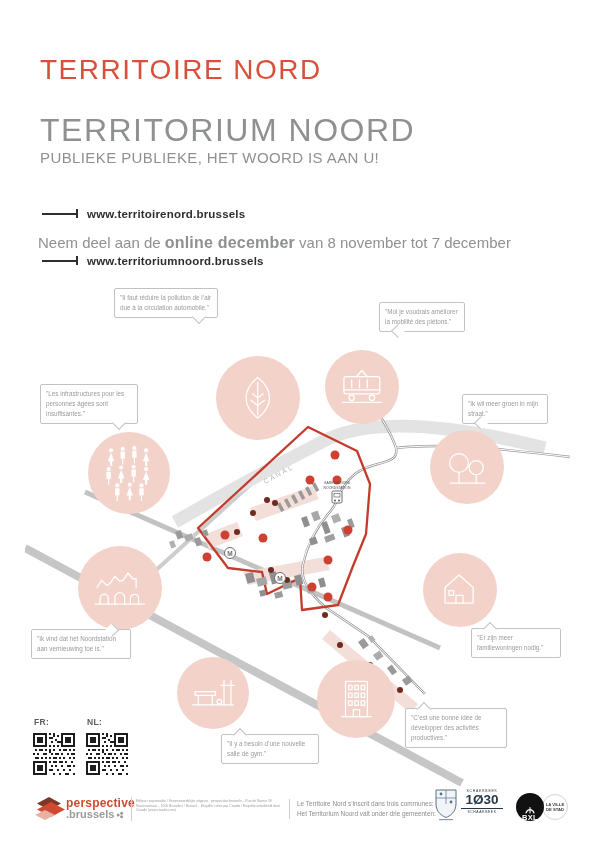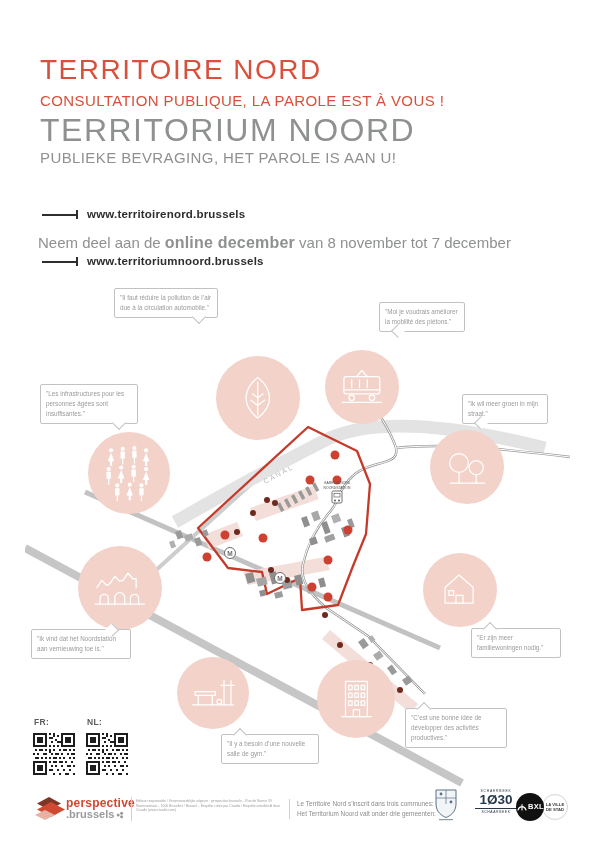--- a/index.html
+++ b/index.html
@@ -10,21 +10,21 @@
   
   .title-fr{left:40px;top:54px;font-size:28px;font-weight:normal;color:#d8503c;letter-spacing:1.5px}
   .sub-fr{left:40px;top:92px;font-size:15px;color:#d8503c;letter-spacing:.4px}
   .title-nl{left:40px;top:112px;font-size:32px;font-weight:normal;color:#8f9090;letter-spacing:1.5px}
   .sub-nl{left:40px;top:149px;font-size:15px;color:#8f9090;letter-spacing:.4px}
 
   
   .cta-fr{left:38px;top:186px;font-size:15px;color:#d8503c}
   .cta-nl{left:38px;top:234px;font-size:15px;color:#8f9090}
   .cta-fr b,.cta-nl b{font-size:16px;letter-spacing:.2px}
-  .url-row{display:flex;align-items:flex-end}
+  .url-row{display:flex;align-items:flex-start}
   .url-row-fr{left:42px;top:208px}
   .url-row-nl{left:42px;top:255px}
   .url-arrow{position:relative;display:inline-block;width:36px;height:11px;margin-right:9px}
   .url-arrow::before{content:"";position:absolute;left:0;top:5px;width:36px;height:1.6px;background:#2e2e2e}
   .url-arrow::after{content:"";position:absolute;right:0;top:1px;width:1.6px;height:9px;background:#2e2e2e}
   .url{font-size:11.5px;font-weight:bold;color:#2e2e2e;letter-spacing:.2px}
 
   
   .bubble{position:absolute;background:#fff;border:1px solid #c2c2c2;border-radius:2px;
           padding:4px 5px;font-size:6.3px;line-height:1.6;color:#9a9a9a;z-index:6}
@@ -71,40 +71,39 @@
   .brand-text{left:66px;top:797px;line-height:1}
   .brand-name{font-size:12px;font-weight:bold;color:#cf4a30;letter-spacing:.2px}
   .brand-suffix{font-size:11px;font-weight:bold;color:#9a9a9a;display:flex;align-items:center;gap:2px}
   .fdiv{width:1px;background:#cfcfcf}
   .fdiv1{left:131px;top:797px;height:24px}
   .fdiv2{left:289px;top:799px;height:20px}
   .legal{left:136px;top:799px;width:250px;font-size:5.8px;line-height:1.35;color:#9b9b9b;
          transform:scale(.58);transform-origin:0 0}
   .communes{left:297px;top:799px;font-size:6.4px;line-height:1.6;color:#8c8c8c}
   .crest{left:434px;top:789px}
-  .sch{left:475px;top:789px;width:42px;text-align:center;color:#26374a}
+  .sch{left:461px;top:789px;width:42px;text-align:center;color:#26374a}
   .sch-top{font-size:3.4px;letter-spacing:.8px}
   .sch-year{font-size:13.5px;font-weight:bold;line-height:1.05}
   .sch-bottom{font-size:3.4px;letter-spacing:.6px;border-top:.5px solid #26374a;padding-top:1px;margin-top:1px}
   .bxl-black{left:516px;top:793px;width:28px;height:28px;border-radius:50%;background:#111;z-index:2;
-             display:flex;flex-direction:row;align-items:center;justify-content:flex-end;color:#fff}
+             display:flex;flex-direction:column;align-items:center;justify-content:flex-end;color:#fff}
   .bxl-abbr{font-size:7.5px;font-weight:bold;letter-spacing:.3px;line-height:1}
   .bxl-white{left:542px;top:794px;width:26px;height:26px;border-radius:50%;background:#fff;border:1px solid #d4d4d4;
              z-index:1;display:flex;flex-direction:column;align-items:center;justify-content:center;
              font-size:4.2px;font-weight:bold;color:#3a3a3a;line-height:1.3;text-align:center}
 </style>
 </head>
 <body>
 
 <div class="poster">
 
   <div class="abs title-fr">TERRITOIRE NORD</div>
-  <div class="abs sub-fr">CONSULTATION PUBLIQUE, LA PAROLE EST À VOUS !</div>
   <div class="abs title-nl">TERRITORIUM NOORD</div>
-  <div class="abs sub-nl">PUBLIEKE BEVRAGING, HET PAROLE IS AAN U!</div>
+  <div class="abs sub-nl">PUBLIEKE PUBLIEKE, HET WOORD IS AAN U!</div>
 
   <div class="abs url-row url-row-fr">
     <span class="url-arrow"></span>
     <span class="url">www.territoirenord.brussels</span>
   </div>
 
   <div class="abs cta-nl"><span>Neem deel aan de </span><b>online december</b><span> van 8 november tot 7 december</span></div>
   <div class="abs url-row url-row-nl">
     <span class="url-arrow"></span>
     <span class="url">www.territoriumnoord.brussels</span>

